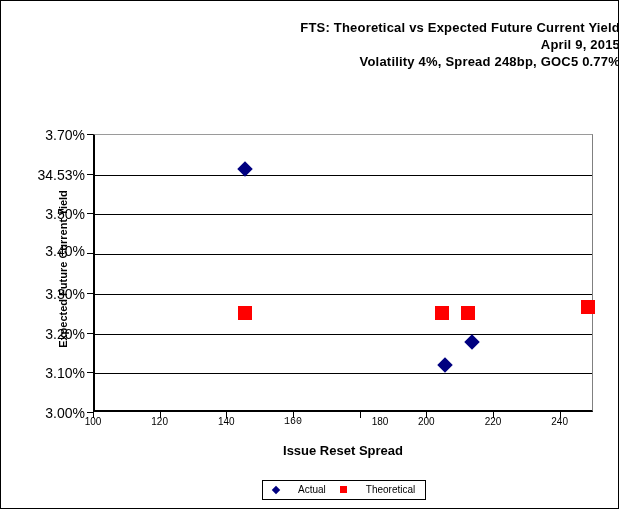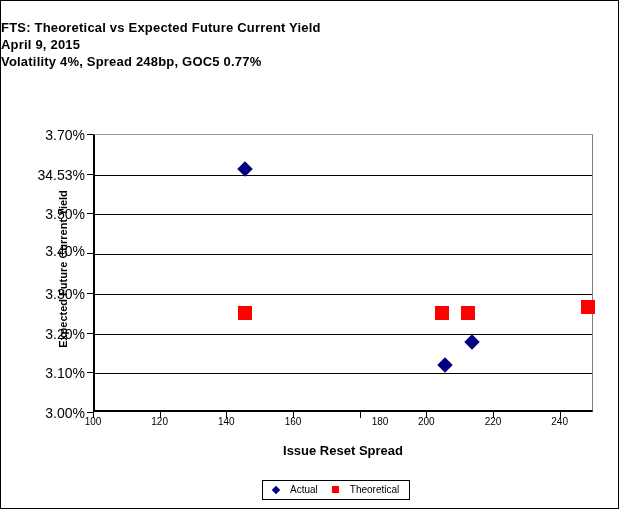--- a/index.html
+++ b/index.html
@@ -18,21 +18,21 @@
     border: 1px solid #000000;
     box-sizing: border-box;
     overflow: hidden;
   }
   
   #title-block {
     position: absolute;
     left: 0;
     top: 18px;
     width: 619px;
-    text-align: left;
+    text-align: right;
   }
   #title-block .title-line {
     font-size: 13px;
     font-weight: bold;
     color: #000000;
     line-height: 17px;
     letter-spacing: 0.2px;
     white-space: nowrap;
   }
   
@@ -137,21 +137,21 @@
     border: 1px solid #000000;
     background: #ffffff;
     display: flex;
     align-items: center;
     gap: 14px;
     box-sizing: border-box;
   }
   .legend-entry {
     display: flex;
     align-items: center;
-    gap: 11px;
+    gap: 19px;
   }
   .legend-entry span.legend-label {
     font-size: 10px;
     color: #000000;
     white-space: nowrap;
   }
   .legend-swatch-diamond {
     width: 6px;
     height: 6px;
     background: #000080;
@@ -199,21 +199,21 @@
       <div class="y-tick-mark" style="top: 133px;"></div>
     </div>
 
   <div id="x-ticks">
       <div class="x-tick-label" style="left: 92px;">100</div>
       <div class="x-tick-mark" style="left: 92px;"></div>
       <div class="x-tick-label" style="left: 158.667px;">120</div>
       <div class="x-tick-mark" style="left: 158.667px;"></div>
       <div class="x-tick-label" style="left: 225.333px;">140</div>
       <div class="x-tick-mark" style="left: 225.333px;"></div>
-      <div class="x-tick-label" style="left: 292px;">160</div>
+      <div class="x-tick-label" style="left: 292px; font-family: Liberation Mono, monospace;">160</div>
       <div class="x-tick-mark" style="left: 292px;"></div>
       <div class="x-tick-label" style="left: 379px;">180</div>
       <div class="x-tick-mark" style="left: 358.667px;"></div>
       <div class="x-tick-label" style="left: 425.333px;">200</div>
       <div class="x-tick-mark" style="left: 425.333px;"></div>
       <div class="x-tick-label" style="left: 492px;">220</div>
       <div class="x-tick-mark" style="left: 492px;"></div>
       <div class="x-tick-label" style="left: 558.667px;">240</div>
       <div class="x-tick-mark" style="left: 558.667px;"></div>
     </div>

